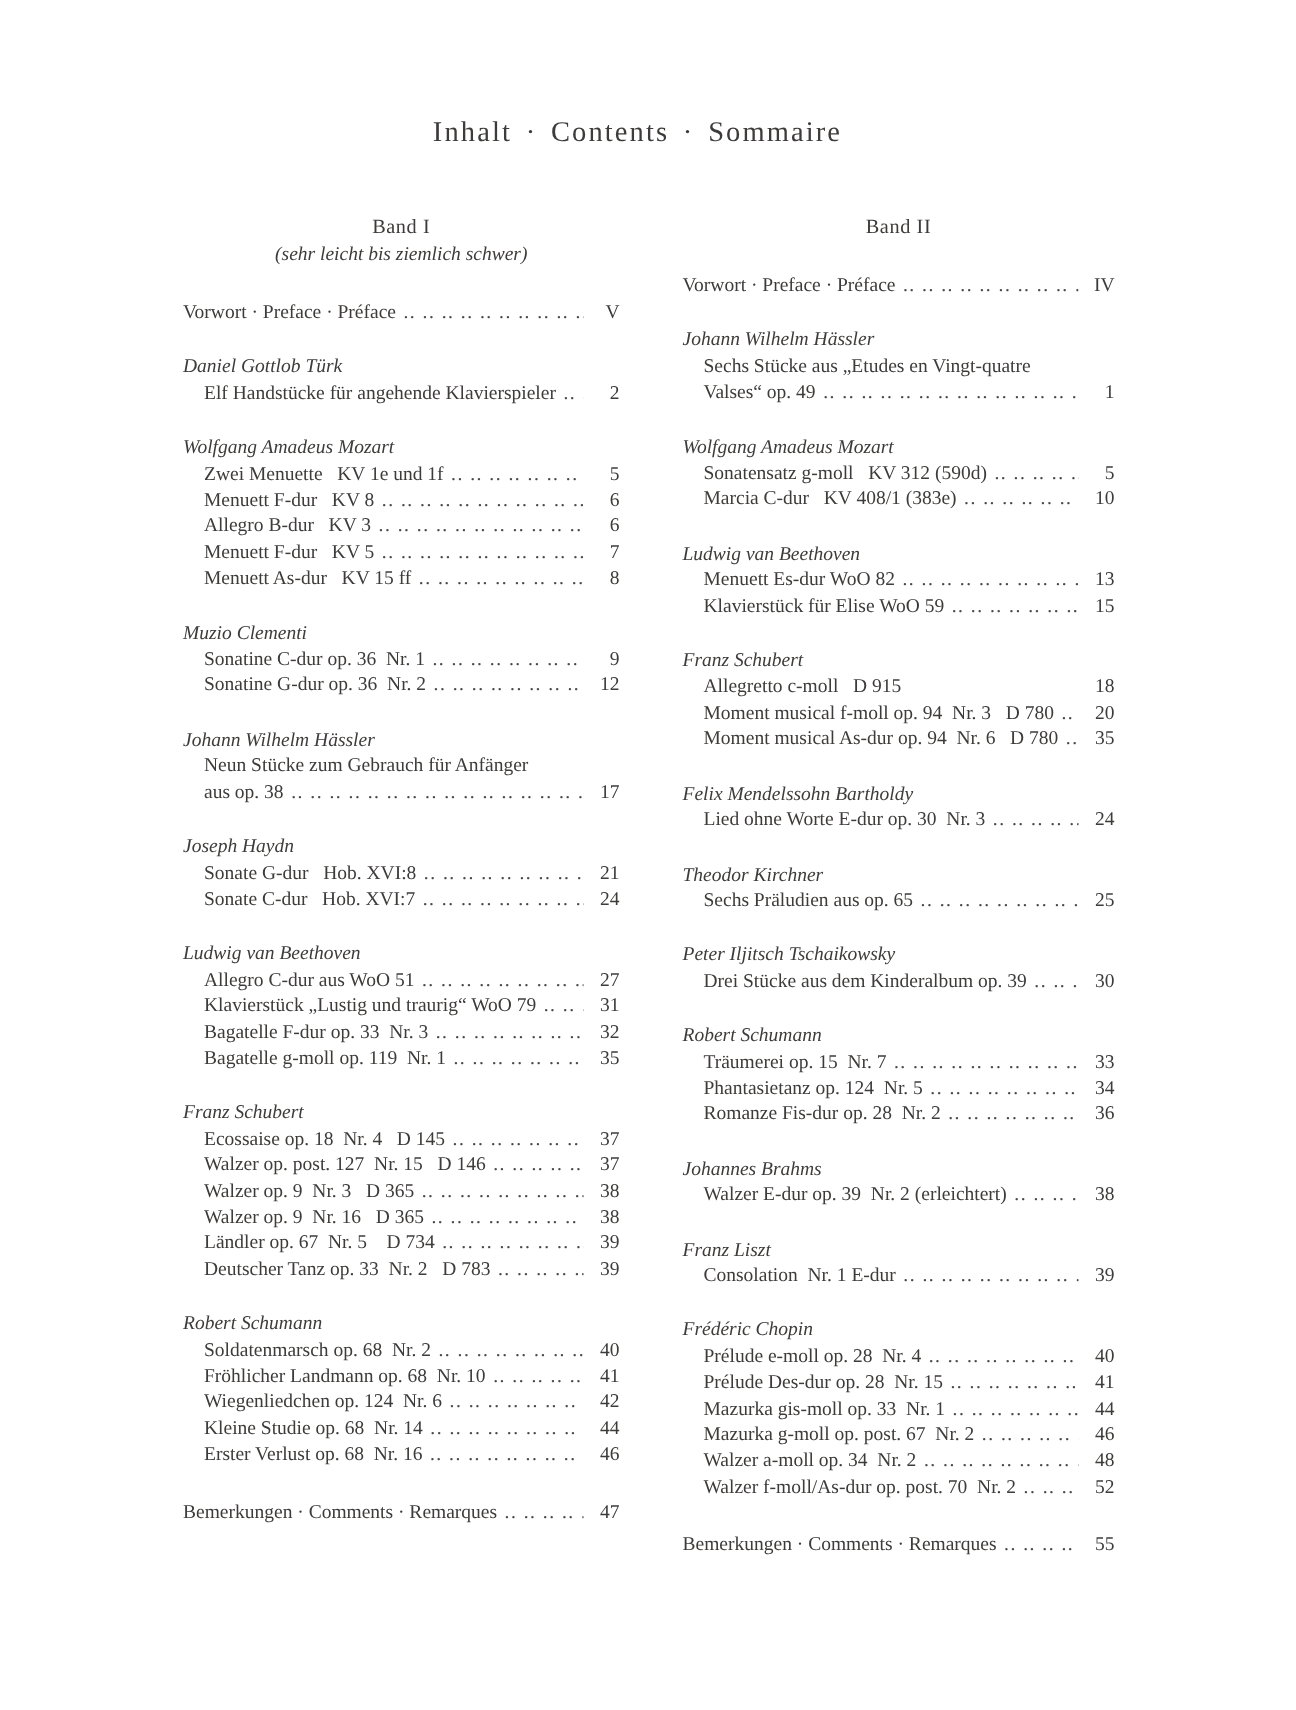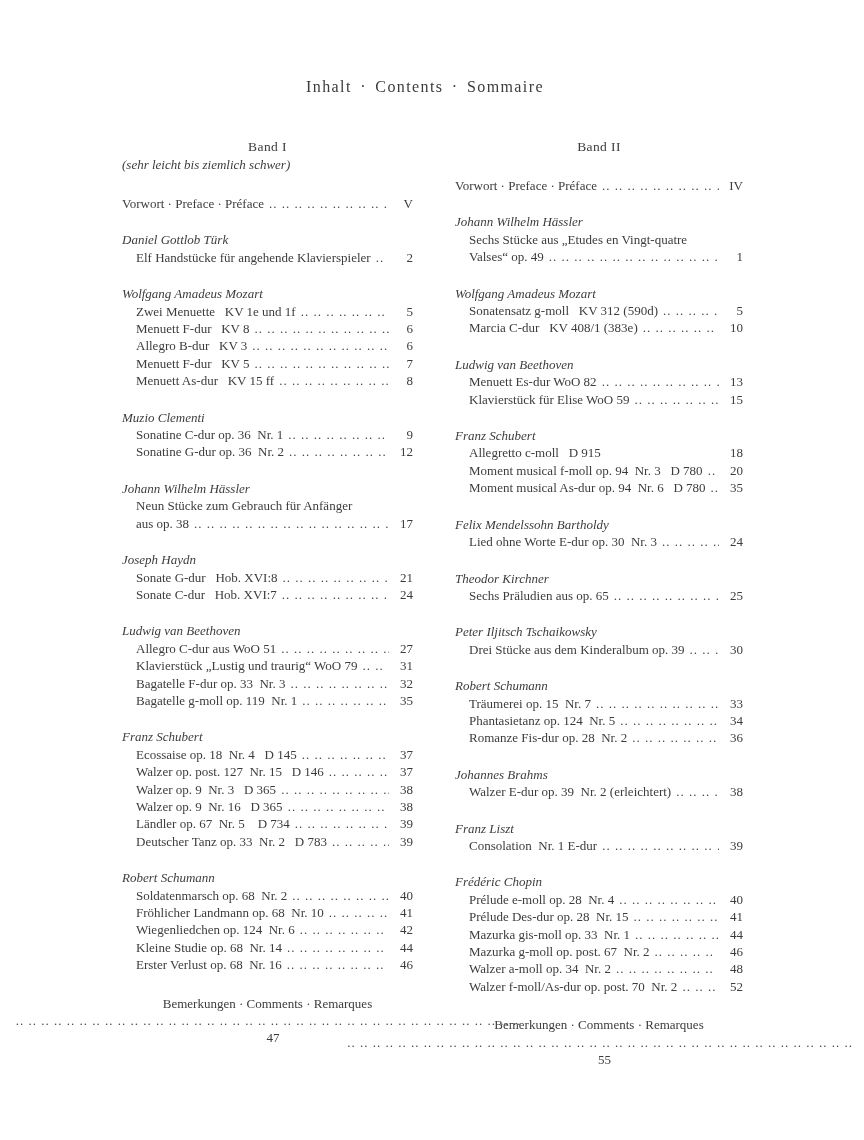--- a/index.html
+++ b/index.html
@@ -9,34 +9,34 @@
     background:#ffffff;
     color:#3e3c3a;
     font-family:"Liberation Serif","DejaVu Serif",serif;
     font-size:13px;
     overflow:hidden;
     margin:0 auto;
   }
   .content{width:606px;margin:0 0 0 122px;}
   .title{
     text-align:center;
-    font-size:16px;
+    font-size:19px;
     letter-spacing:1.4px;
     word-spacing:3px;
     padding-top:78px;
   }
   .cols{display:flex;gap:42px;margin-top:42px;}
   .col{width:291px;}
   .col.right{width:288px;}
   .band-title{text-align:center;font-size:13.5px;letter-spacing:.4px;line-height:18px;}
-  .band-subtitle{text-align:left;font-style:italic;font-size:13px;line-height:18px;}
+  .band-subtitle{text-align:center;font-style:italic;font-size:13px;line-height:18px;}
   .rows{margin-top:21px;}
   .row{display:flex;align-items:center;line-height:17.4px;}
   .row.indent{padding-left:14px;}
-  .row.footer{margin-top:21px;flex-direction:column;}
+  .row.footer{margin-top:21px;}
   .composer{line-height:17.4px;white-space:pre-wrap;font-style:italic;}
   .section{margin-top:19px;}
   .txt{white-space:pre-wrap;}
   .leader{
     flex:1;
     overflow:hidden;
     white-space:nowrap;
     padding:0 3px 0 5px;
     letter-spacing:1px;
     color:#4a4846;

